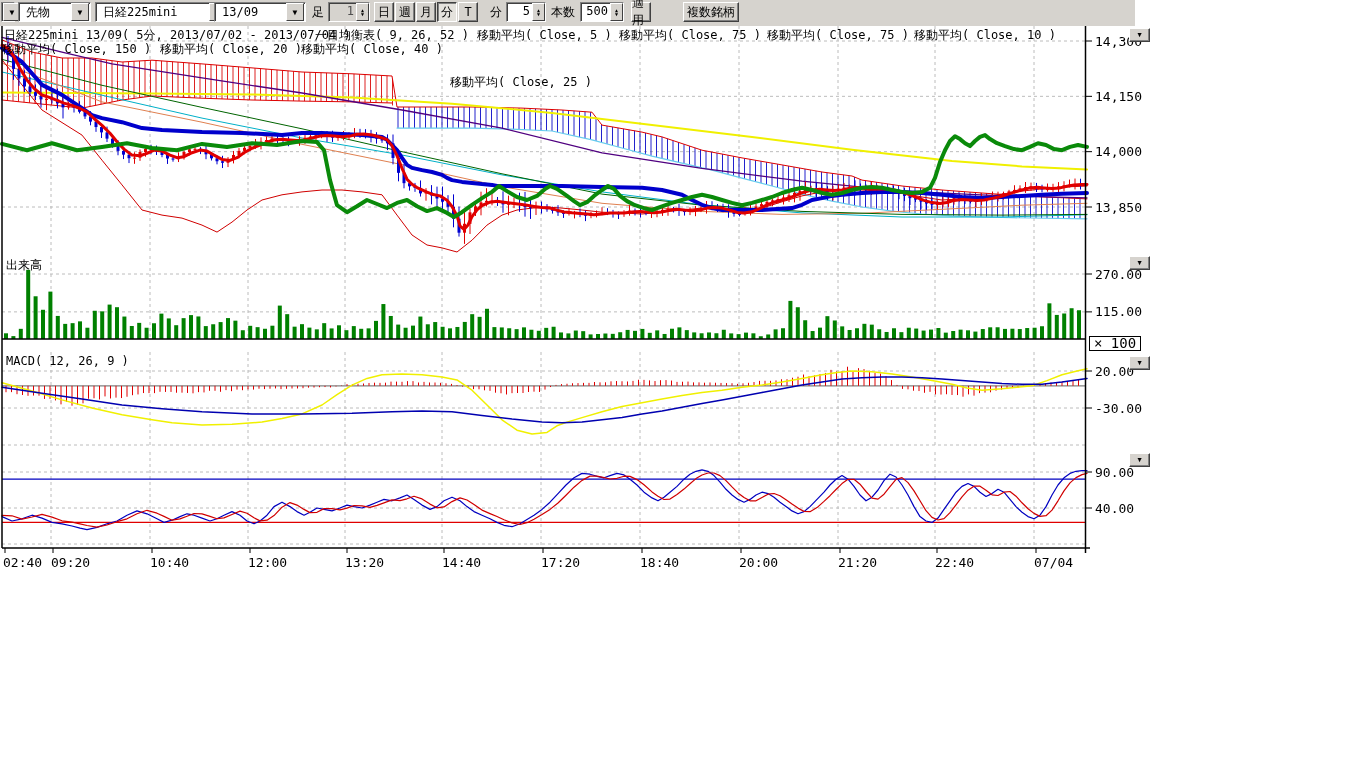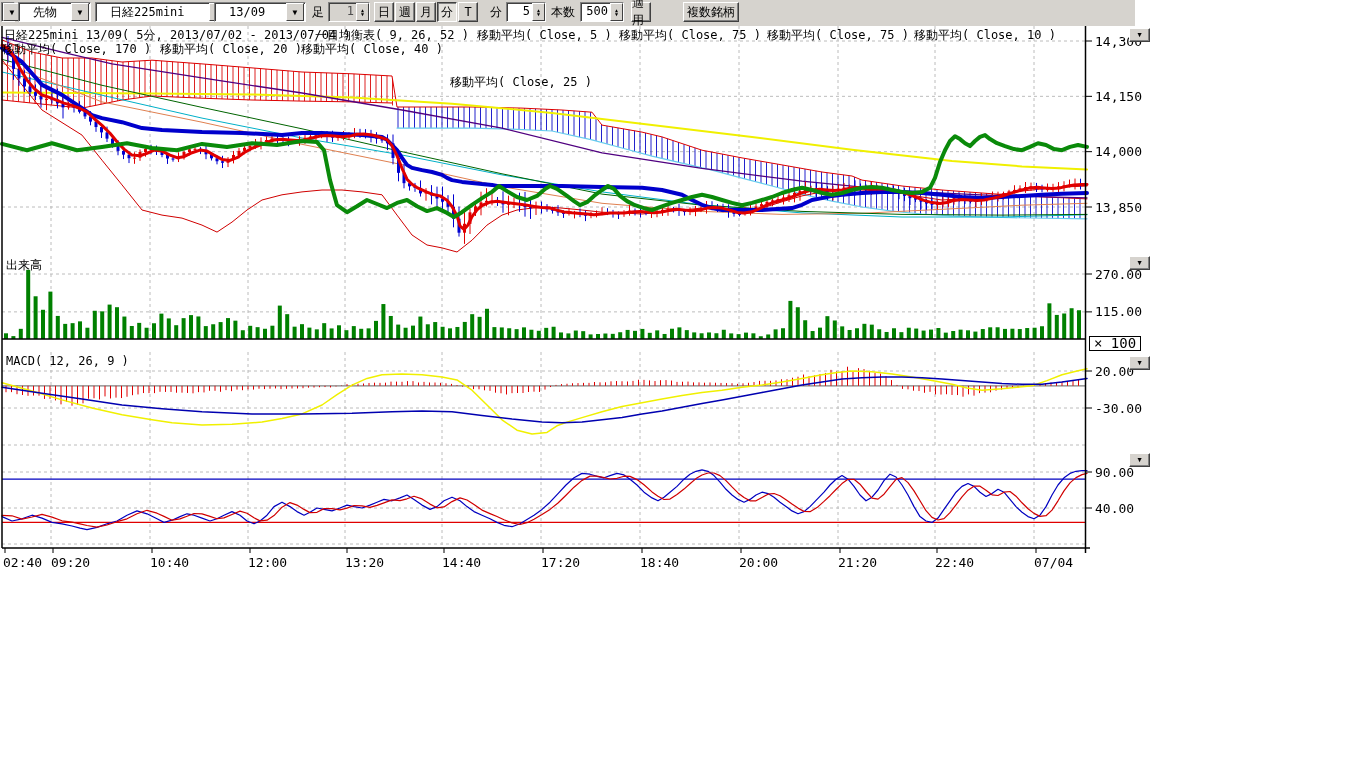--- a/index.html
+++ b/index.html
@@ -4,21 +4,21 @@
 <style>
   html,body{margin:0;padding:0;background:#ffffff;width:1366px;height:768px;overflow:hidden;
     font-family:"DejaVu Sans Mono","Liberation Mono",monospace;}
   #app{position:absolute;left:0;top:0;width:1366px;height:768px;background:#fff;}
   
   #toolbar{position:absolute;left:0;top:0;width:1135px;height:25px;background:#d6d3ce;
     border-bottom:1px solid #d6d3ce;}
   .tb{position:absolute;top:2px;height:20px;box-sizing:border-box;font-size:12px;color:#000;}
   .combo{background:#fff;border:1px solid;border-color:#808080 #fff #fff #808080;
     box-shadow:inset 1px 1px 0 #404040;display:flex;align-items:center;}
-  .combo .cval{flex:1;padding:0 14px;white-space:nowrap;overflow:hidden;font-size:12px;line-height:16px;}
+  .combo .cval{flex:1;padding:0 7px;white-space:nowrap;overflow:hidden;font-size:12px;line-height:16px;}
   .cbtn{width:16px;height:16px;margin:1px;background:#d6d3ce;border:1px solid;
     border-color:#fff #404040 #404040 #fff;display:flex;align-items:center;justify-content:center;
     font-size:8px;color:#000;flex:0 0 16px;}
   .btn3d{background:#d6d3ce;border:1px solid;border-color:#fff #404040 #404040 #fff;
     box-shadow:inset -1px -1px 0 #808080;display:flex;align-items:center;justify-content:center;
     font-size:12px;}
   .btn3d.pressed{border-color:#404040 #fff #fff #404040;box-shadow:inset 1px 1px 0 #808080;background:#e4e2dd;}
   .tblabel{background:transparent;display:flex;align-items:center;font-size:12px;}
   .spin{background:#fff;border:1px solid;border-color:#808080 #fff #fff #808080;
     box-shadow:inset 1px 1px 0 #404040;display:flex;align-items:stretch;}
@@ -1120,21 +1120,21 @@
 
   <div id="legendrow1">
       <div class="ovl" style="left: 4px; top: 27px;">日経225mini 13/09( 5分, 2013/07/02 - 2013/07/04 )</div>
       <div class="ovl" style="left: 315px; top: 27px;">一目均衡表( 9, 26, 52 )</div>
       <div class="ovl" style="left: 477px; top: 27px;">移動平均( Close, 5 )</div>
       <div class="ovl" style="left: 619px; top: 27px;">移動平均( Close, 75 )</div>
       <div class="ovl" style="left: 767px; top: 27px;">移動平均( Close, 75 )</div>
       <div class="ovl" style="left: 914px; top: 27px;">移動平均( Close, 10 )</div>
     </div>
   <div id="legendrow2">
-      <div class="ovl" style="left: 2px; top: 41px;">移動平均( Close, 170 )</div>
+      <div class="ovl" style="left: 2px; top: 41px;">移動平均( Close, 150 )</div>
       <div class="ovl" style="left: 160px; top: 41px;">移動平均( Close, 20 )</div>
       <div class="ovl" style="left: 301px; top: 41px;">移動平均( Close, 40 )</div>
       <div class="ovl" style="left: 450px; top: 41px; margin-top: 33px;">移動平均( Close, 25 )</div>
     </div>
   <div class="ovl" style="left:6px;top:257px;">出来高</div>
   <div class="ovl" style="left:6px;top:354px;">MACD( 12, 26, 9 )</div>
   <div id="multbox" style="left:1089px;top:336px;">× 100</div>
 
   <div class="arrowbtn" style="left:1129px;top:28px;">▼</div>
   <div class="arrowbtn" style="left:1129px;top:256px;">▼</div>

